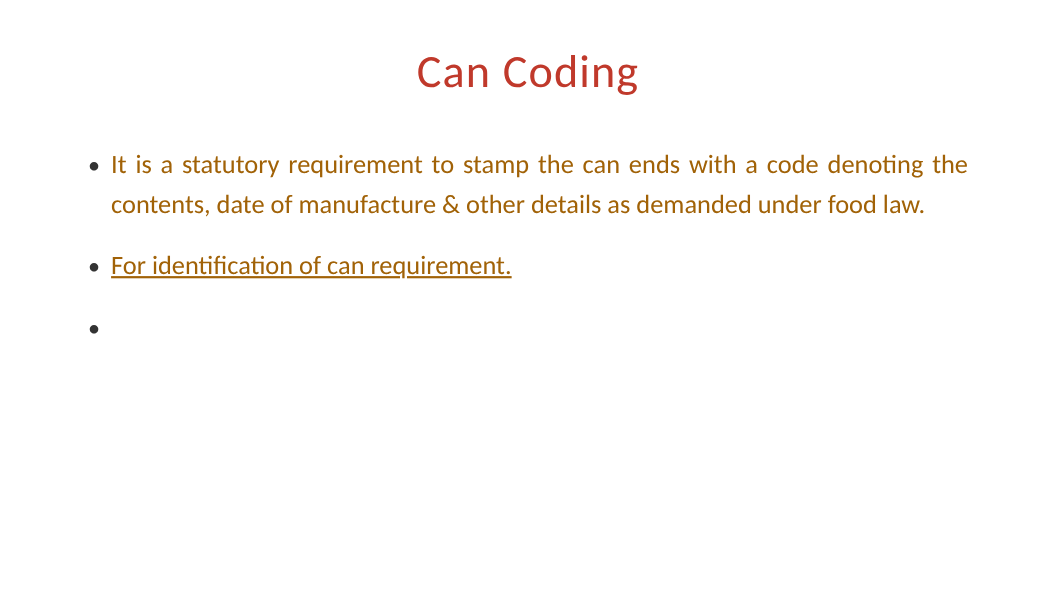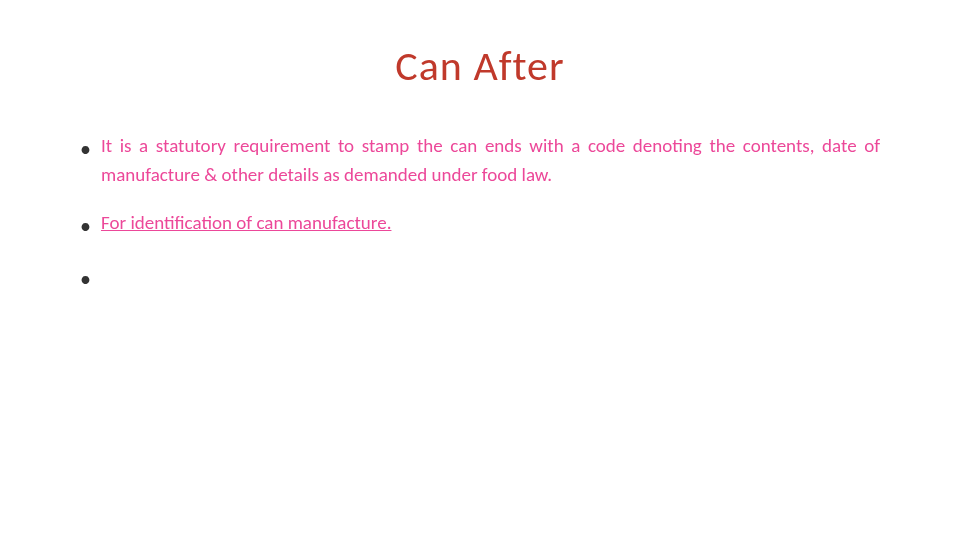--- a/index.html
+++ b/index.html
@@ -54,49 +54,49 @@
 
     .bullet-dot {
       font-size: 22px;
       color: #333;
       line-height: 1.5;
       flex-shrink: 0;
       margin-top: 2px;
     }
 
     .bullet-text {
-      font-size: 19px;
-      color: #ec4899;
+      font-size: 24px;
+      color: #a16207;
       line-height: 1.55;
       text-align: justify;
     }
 
     .bullet-text u {
       text-decoration: underline;
     }
   </style>
 </head>
 <body>
 
 <div class="slide">
 
   <div class="title-area">
-    <h1 class="title">Can After</h1>
+    <h1 class="title">Can Coding</h1>
   </div>
 
   <div class="content-area">
 
     <div class="bullet-item">
       <span class="bullet-dot">•</span>
       <span class="bullet-text">It  is  a  statutory  requirement  to  stamp  the  can  ends  with  a  code  denoting  the  contents,  date  of  manufacture  &amp;  other  details  as  demanded under food law.</span>
     </div>
 
     <div class="bullet-item">
       <span class="bullet-dot">•</span>
-      <span class="bullet-text"><u>For identification of can manufacture.</u></span>
+      <span class="bullet-text"><u>For identification of can requirement.</u></span>
     </div>
 
     <div class="bullet-item">
       <span class="bullet-dot">•</span>
     </div>
 
   </div>
 
 </div>
 

